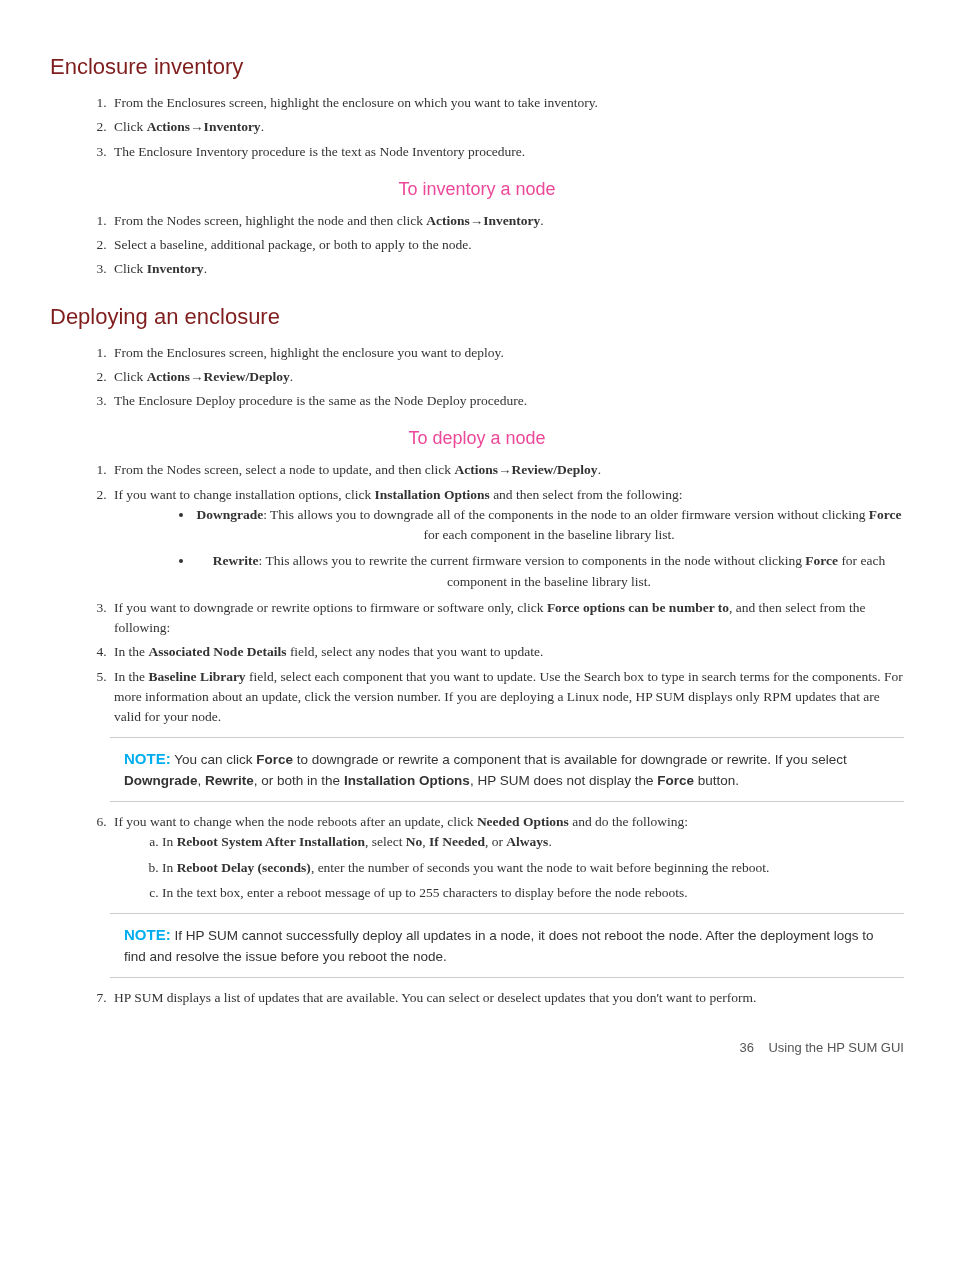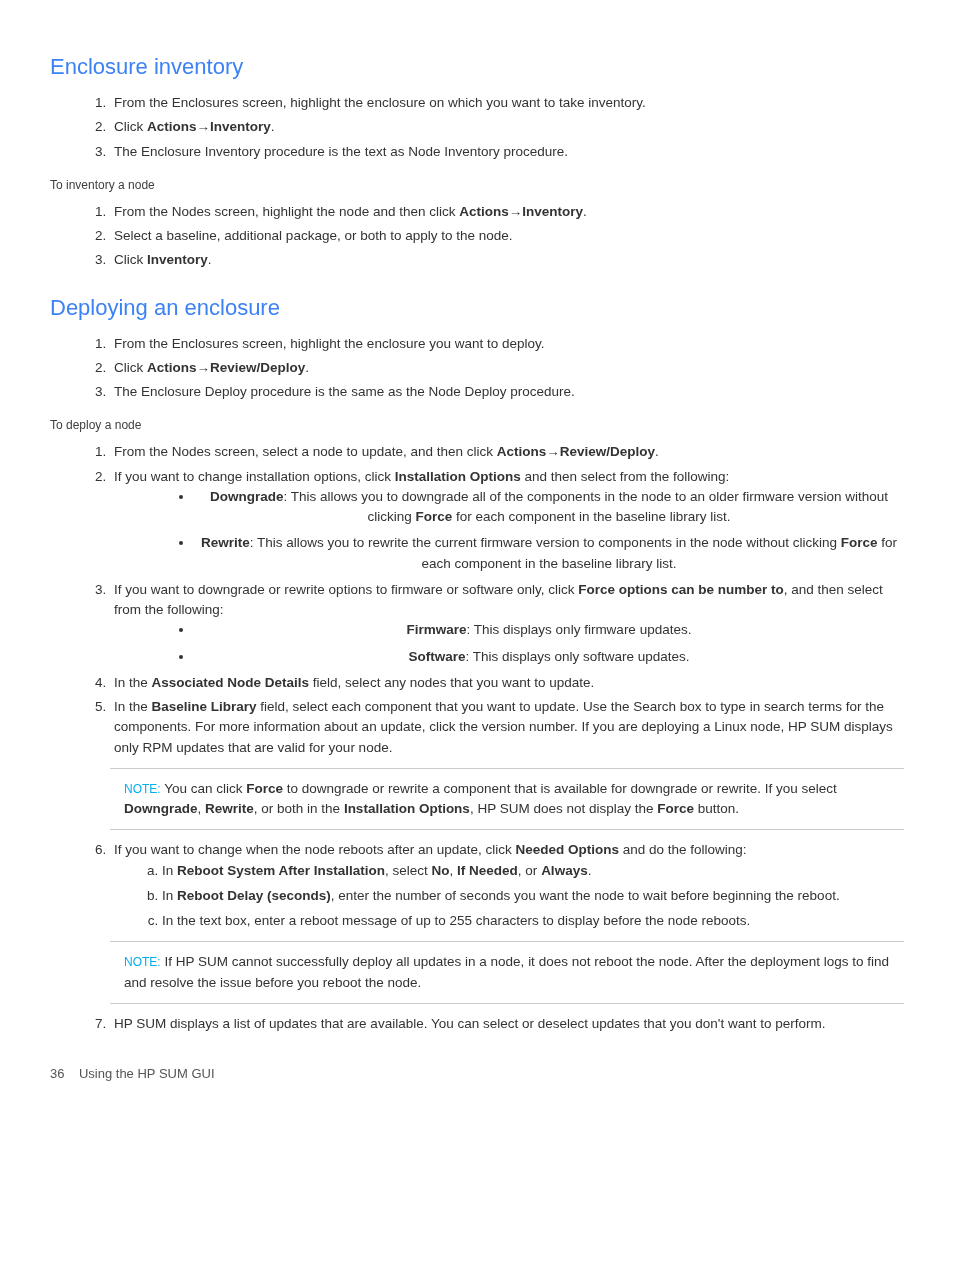--- a/index.html
+++ b/index.html
@@ -8,43 +8,45 @@
       font-size: 13.5px;
       color: #333;
       background: #fff;
       width: 954px;
       min-height: 1271px;
       padding: 30px 50px 40px 50px;
       line-height: 1.5;
     }
 
     h1.section-title {
-      color: #3b82f6;
+      color: #7f1d1d;
       font-size: 22px;
       font-weight: normal;
       margin-bottom: 10px;
       margin-top: 20px;
     }
 
     h2.subsection-title {
-      color: #404040;
-      font-size: 12px;
+      color: #ec4899;
+      font-size: 18px;
       font-weight: normal;
       margin-bottom: 8px;
       margin-top: 14px;
+      text-align: center;
     }
 
     ol.main-list {
       margin-left: 60px;
       margin-bottom: 10px;
     }
 
     ol.main-list > li {
       margin-bottom: 4px;
       padding-left: 4px;
+      font-family: Liberation Serif, serif;
     }
 
     ul.bullet-list {
       margin-left: 80px;
       margin-bottom: 6px;
       list-style-type: disc;
     }
 
     ul.bullet-list > li {
       margin-bottom: 6px;
@@ -56,28 +58,29 @@
     .note-box {
       border-top: 1px solid #ccc;
       border-bottom: 1px solid #ccc;
       padding: 10px 14px;
       margin: 10px 0 10px 60px;
       background: #fff;
     }
 
     .note-label {
       color: #00AEEF;
-      font-weight: normal;
-      font-size: 12px;
+      font-weight: bold;
+      font-size: 15px;
     }
 
     .footer {
       margin-top: 30px;
       font-size: 13px;
       color: #555;
+      text-align: right;
     }
 
     ol.alpha-list {
       list-style-type: lower-alpha;
       margin-left: 48px;
       margin-bottom: 6px;
     }
 
     ol.alpha-list > li {
       margin-bottom: 5px;
@@ -117,24 +120,20 @@
   <li>From the Nodes screen, select a node to update, and then click <span class="bold">Actions→Review/Deploy</span>.</li>
 
   <li>If you want to change installation options, click <span class="bold">Installation Options</span> and then select from the following:
     <ul class="bullet-list">
       <li><span class="bold">Downgrade</span>: This allows you to downgrade all of the components in the node to an older firmware version without clicking <span class="bold">Force</span> for each component in the baseline library list.</li>
       <li><span class="bold">Rewrite</span>: This allows you to rewrite the current firmware version to components in the node without clicking <span class="bold">Force</span> for each component in the baseline library list.</li>
     </ul>
   </li>
 
   <li>If you want to downgrade or rewrite options to firmware or software only, click <span class="bold">Force options can be number to</span>, and then select from the following:
-    <ul class="bullet-list">
-      <li><span class="bold">Firmware</span>: This displays only firmware updates.</li>
-      <li><span class="bold">Software</span>: This displays only software updates.</li>
-    </ul>
   </li>
 
   <li>In the <span class="bold">Associated Node Details</span> field, select any nodes that you want to update.</li>
 
   <li>In the <span class="bold">Baseline Library</span> field, select each component that you want to update. Use the Search box to type in search terms for the components. For more information about an update, click the version number. If you are deploying a Linux node, HP SUM displays only RPM updates that are valid for your node.</li>
 </ol>
 
 <div class="note-box">
   <span class="note-label">NOTE:</span><span>    You can click <span class="bold">Force</span> to downgrade or rewrite a component that is available for downgrade or rewrite. If you select <span class="bold">Downgrade</span>, <span class="bold">Rewrite</span>, or both in the <span class="bold">Installation Options</span>, HP SUM does not display the <span class="bold">Force</span> button.</span>
 </div>

